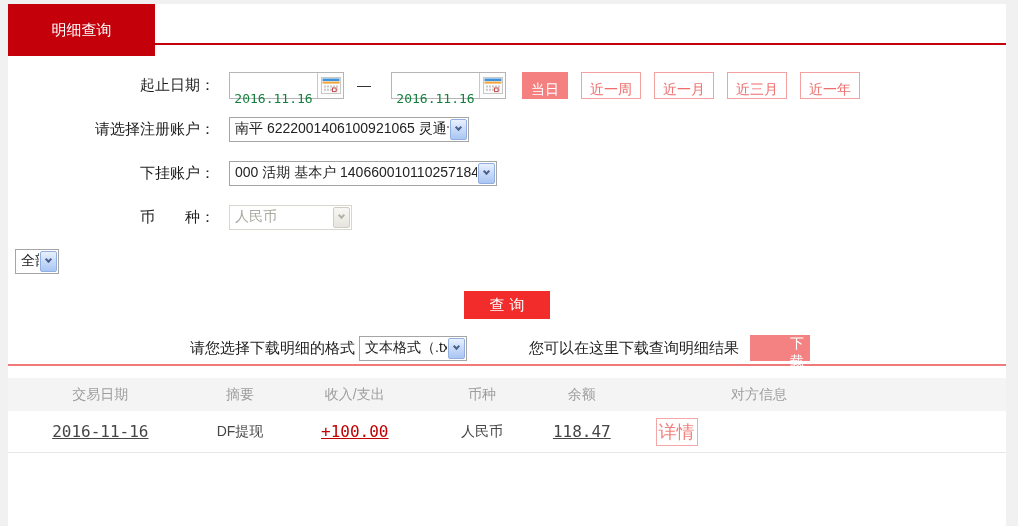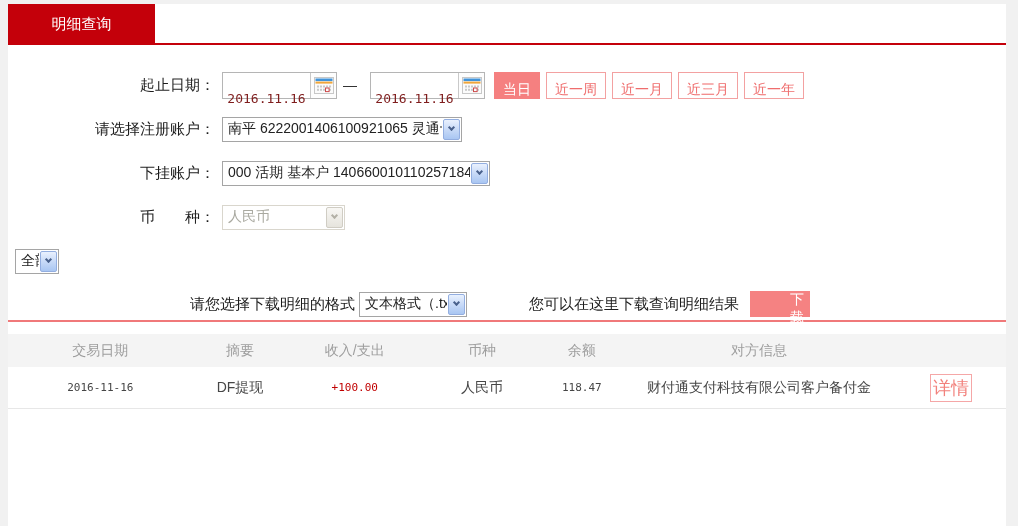--- a/index.html
+++ b/index.html
@@ -9,32 +9,32 @@
     --salmon-border:#f3a1a1;
     --salmon-text:#ef6d6d;
   }
   *{margin:0;padding:0;box-sizing:border-box;}
   html,body{width:1018px;height:526px;}
   body{background:#f1f1f1;font-family:"Liberation Sans","DejaVu Sans",sans-serif;position:relative;overflow:hidden;}
   .panel{position:absolute;left:8px;top:4px;width:998px;height:522px;background:#fff;}
 
   
   .tabbar{height:41px;border-bottom:2px solid var(--tab-red);}
-  .tab{width:147px;height:41px;background:var(--tab-red);color:#fff;font-size:15px;
+  .tab{width:147px;height:52px;background:var(--tab-red);color:#fff;font-size:15px;
        display:flex;align-items:center;justify-content:center;cursor:pointer;}
 
   
   .form{padding-top:26px;}
-  .frow{display:flex;align-items:center;min-height:28px;margin-bottom:16px;}
+  .frow{display:flex;align-items:center;min-height:28px;margin-bottom:16px;gap:7px;}
   .flabel{flex:0 0 207px;width:207px;text-align:right;font-size:15px;color:#1c1c1c;white-space:pre;}
 
   .date-input{display:inline-flex;align-items:stretch;width:115px;height:27px;border:1px solid #b5b5b5;
               background:#fff;margin-left:7px;}
   .date-text{flex:1;display:flex;align-items:center;justify-content:center;
-             font-family:"DejaVu Sans Mono",monospace;font-size:13px;color:#7f1d1d;margin-top:26px;}
+             font-family:"DejaVu Sans Mono",monospace;font-size:13px;color:#15803d;margin-top:26px;}
   .cal-btn{width:26px;border-left:1px solid #c9c9c9;display:flex;align-items:center;justify-content:center;cursor:pointer;background:#fdfdfd;}
   .dash{margin:0 6px;color:#333;font-size:14px;}
 
   .qbtn{display:inline-block;height:27px;line-height:25px;padding:4px 8px;font-size:14px;margin-left:6px;
         border:1px solid var(--salmon-border);color:var(--salmon-text);background:#fff;cursor:pointer;text-align:center;}
   .qbtn.first{margin-left:9px;}
   .qbtn.filled{background:var(--salmon);border-color:var(--salmon);color:#fff;}
 
   .select{display:inline-flex;align-items:center;height:25px;border:1px solid #a5a5a5;background:#fff;
           margin-left:7px;cursor:pointer;}
@@ -68,21 +68,21 @@
   .dl-hint{font-size:15px;color:#1c1c1c;margin-left:62px;}
   .dl-btn{width:60px;height:26px;background:#f58282;color:#fff;font-size:14px;border:none;margin-left:11px;cursor:pointer;padding-left:34px;}
 
   
   .results{margin-top:3px;border-top:2px solid #f0797a;padding-top:12px;}
   .thead{display:flex;align-items:center;height:33px;background:#f4f4f4;font-size:14px;color:#9d9d9d;}
   .trow{display:flex;align-items:center;height:42px;background:#fff;border-bottom:1px solid #e7e7e7;
         font-size:14px;color:#464646;}
   .col{text-align:center;overflow:hidden;white-space:nowrap;}
   .c1{width:18.5%;}.c2{width:9.5%;}.c3{width:13.5%;}.c4{width:12%;}.c5{width:8%;}.c6{width:27.5%;}.c7{width:11%;}
-  .mono{font-family:"DejaVu Sans Mono",monospace;font-size:11px;}
+  .mono{font-family:"DejaVu Sans Mono",monospace;font-size:16px;text-decoration:underline;}
   .amount{color:#c00000;}
   .detail-btn{display:inline-block;width:42px;height:28px;line-height:26px;border:1px solid #f5a7a7;
               color:#f2817c;background:#fff;font-size:18px;text-align:center;cursor:pointer;}
 </style>
 </head>
 <body>
 
 <div class="panel">
 
   <div class="tabbar">
@@ -178,20 +178,23 @@
     <div class="frow">
       <span class="select w-business">
         <span class="select-text">全部</span>
         <span class="select-arrow">
             <i class="chev"></i>
           </span>
       </span>
     </div>
 
 
+    <div class="frow query-row">
+      <button class="query-btn">查询</button>
+    </div>
 
   </div>
 
   <div class="download-row">
     <span class="dl-label">请您选择下载明细的格式</span>
     <span class="select w-format">
       <span class="select-text">文本格式（.txt）</span>
       <span class="select-arrow">
           <i class="chev"></i>
         </span>
@@ -209,20 +212,19 @@
       <span class="col c5">余额</span>
       <span class="col c6">对方信息</span>
       <span class="col c7"></span>
     </div>
     <div class="trow">
       <span class="col c1 mono">2016-11-16</span>
       <span class="col c2">DF提现</span>
       <span class="col c3 mono amount">+100.00</span>
       <span class="col c4">人民币</span>
       <span class="col c5 mono">118.47</span>
-      <span class="col c6">财付通支付科技有限公司客户备付金</span>
       <span class="col c7">
         <span class="detail-btn">详情</span>
       </span>
     </div>
   </div>
 
 </div>
 
 </body></html>

